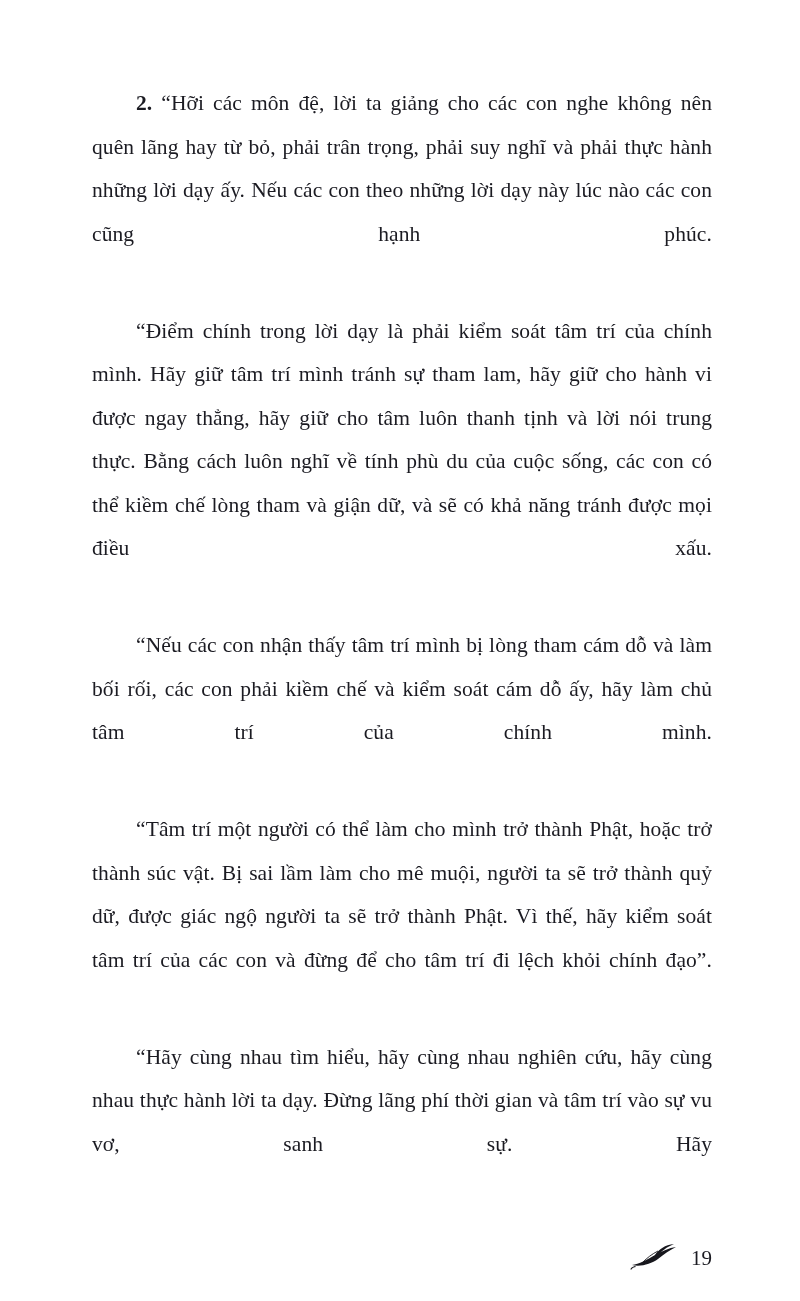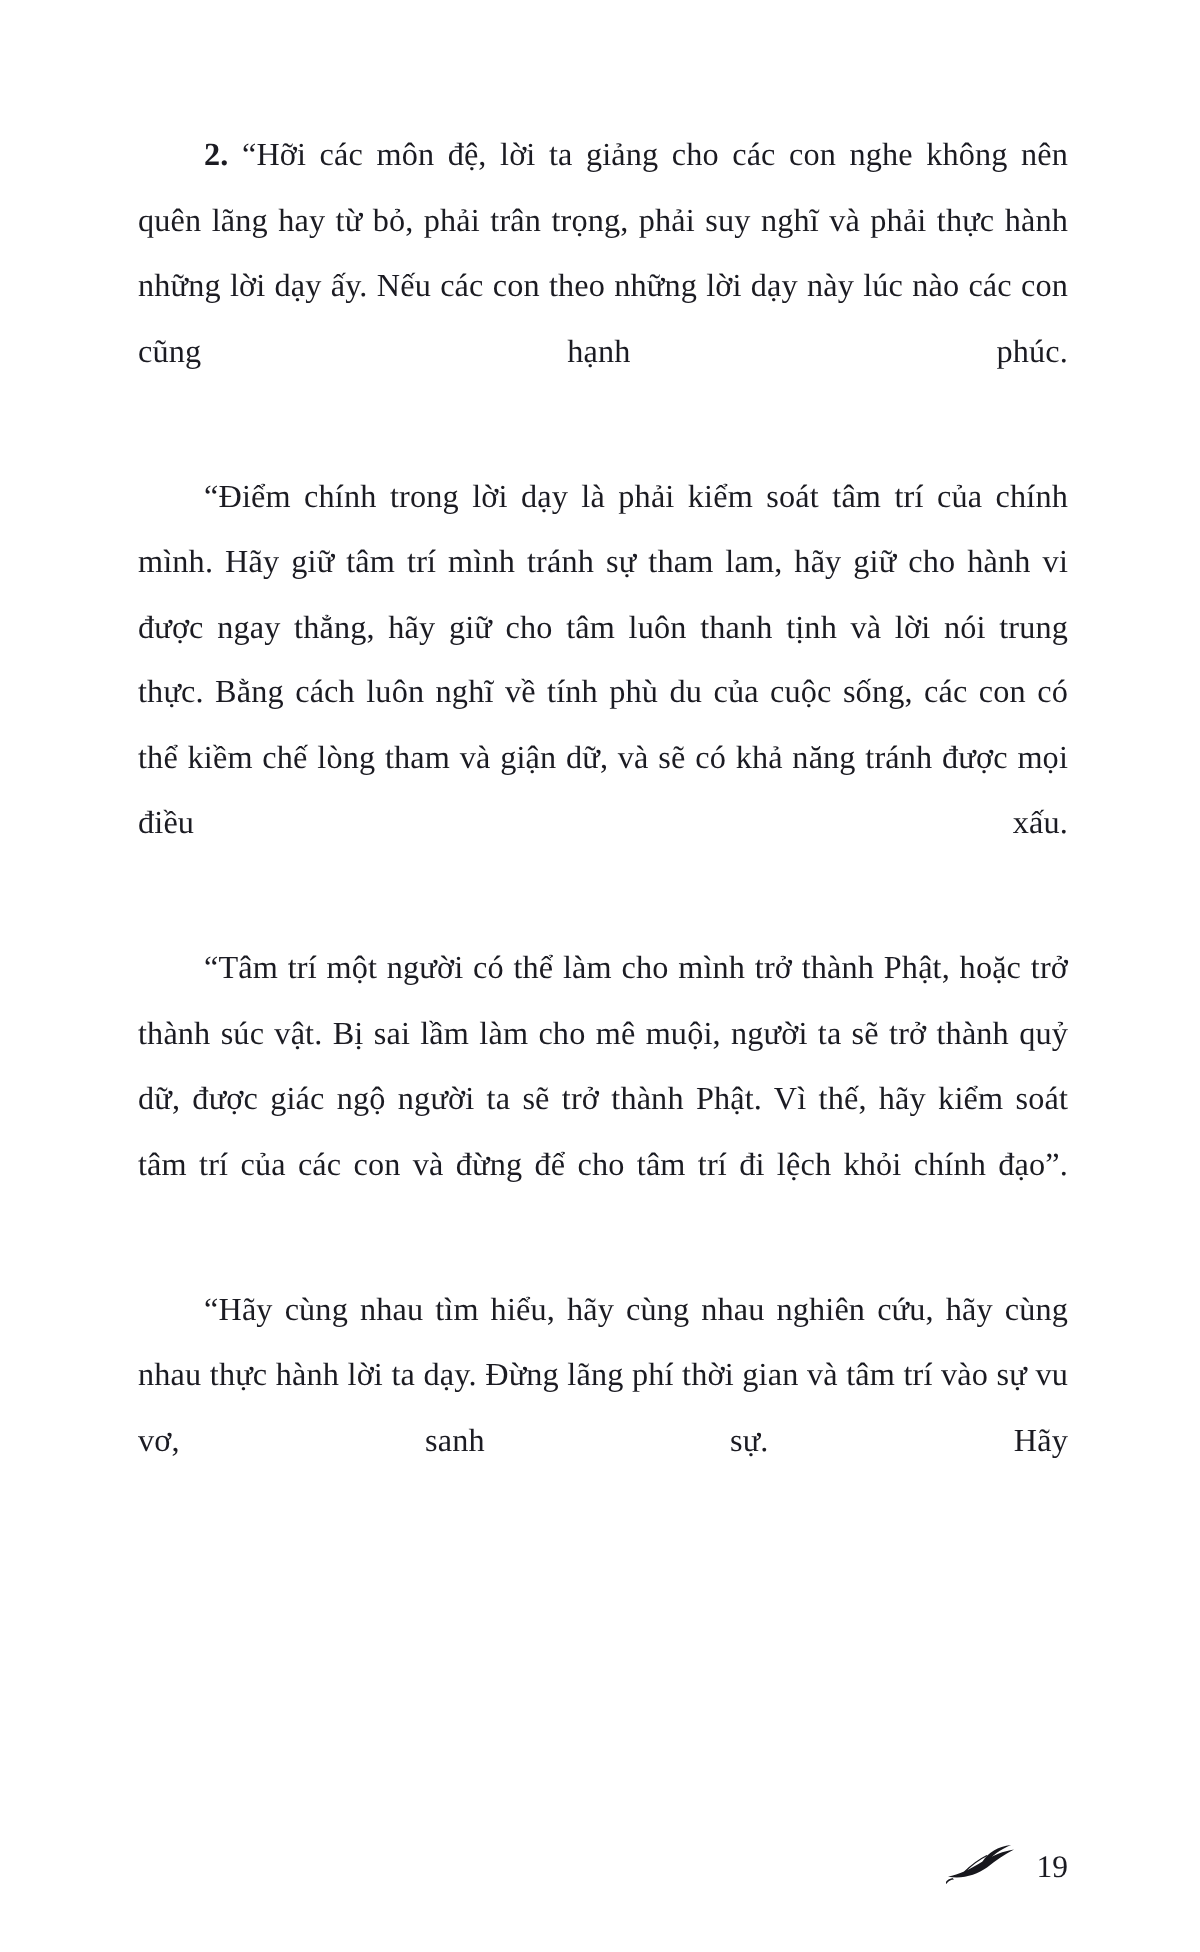--- a/index.html
+++ b/index.html
@@ -41,21 +41,21 @@
   }
   
   p.para::after {
     content: "";
     display: inline-block;
     width: 100%;
   }
   .footer {
     position: absolute;
     left: 0;
-    bottom: 44px;
+    bottom: 30px;
     width: 800px;
     height: 40px;
   }
   .footer-inner {
     position: absolute;
     right: 88px;
     bottom: 0;
     display: flex;
     align-items: flex-end;
     gap: 10px;
@@ -76,20 +76,21 @@
 <body>
 
 <div class="page">
 
   <div class="text-column">
 
     <p class="para"><span class="num">2.</span><span> “Hỡi các môn đệ, lời ta giảng cho các con nghe không nên quên lãng hay từ bỏ, phải trân trọng, phải suy nghĩ và phải thực hành những lời dạy ấy. Nếu các con theo những lời dạy này lúc nào các con cũng hạnh phúc.</span></p>
 
     <p class="para"><span class="num"></span><span>“Điểm chính trong lời dạy là phải kiểm soát tâm trí của chính mình. Hãy giữ tâm trí mình tránh sự tham lam, hãy giữ cho hành vi được ngay thẳng, hãy giữ cho tâm luôn thanh tịnh và lời nói trung thực. Bằng cách luôn nghĩ về tính phù du của cuộc sống, các con có thể kiềm chế lòng tham và giận dữ, và sẽ có khả năng tránh được mọi điều xấu.</span></p>
 
+    <p class="para"><span class="num"></span><span>“Nếu các con nhận thấy tâm trí mình bị lòng tham cám dỗ và làm bối rối, các con phải kiềm chế và kiểm soát cám dỗ ấy, hãy làm chủ tâm trí của chính mình.</span></p>
 
     <p class="para"><span class="num"></span><span>“Tâm trí một người có thể làm cho mình trở thành Phật, hoặc trở thành súc vật. Bị sai lầm làm cho mê muội, người ta sẽ trở thành quỷ dữ, được giác ngộ người ta sẽ trở thành Phật. Vì thế, hãy kiểm soát tâm trí của các con và đừng để cho tâm trí đi lệch khỏi chính đạo”.</span></p>
 
 
     <p class="para"><span class="num"></span><span>“Hãy cùng nhau tìm hiểu, hãy cùng nhau nghiên cứu, hãy cùng nhau thực hành lời ta dạy. Đừng lãng phí thời gian và tâm trí vào sự vu vơ, sanh sự. Hãy</span></p>
 
   </div>
 
   <div class="footer">
     <div class="footer-inner">

